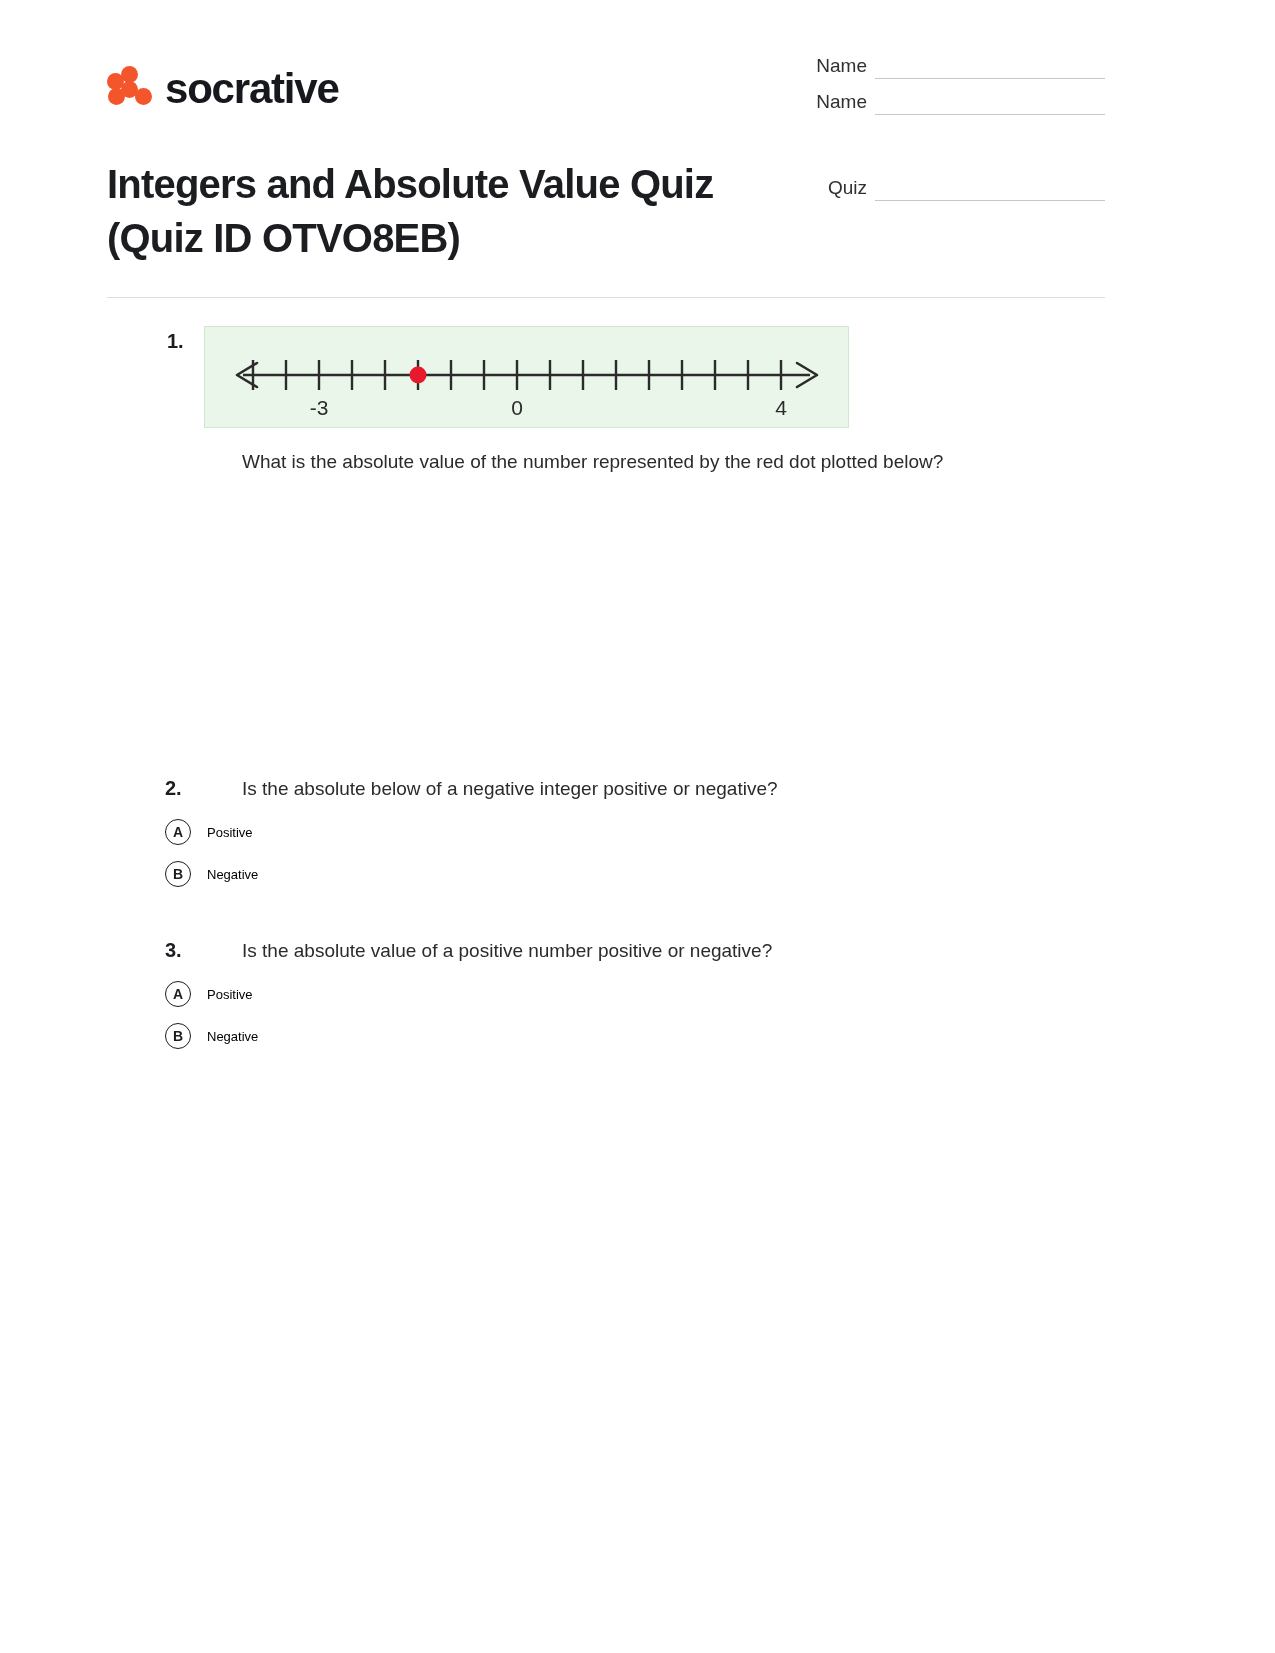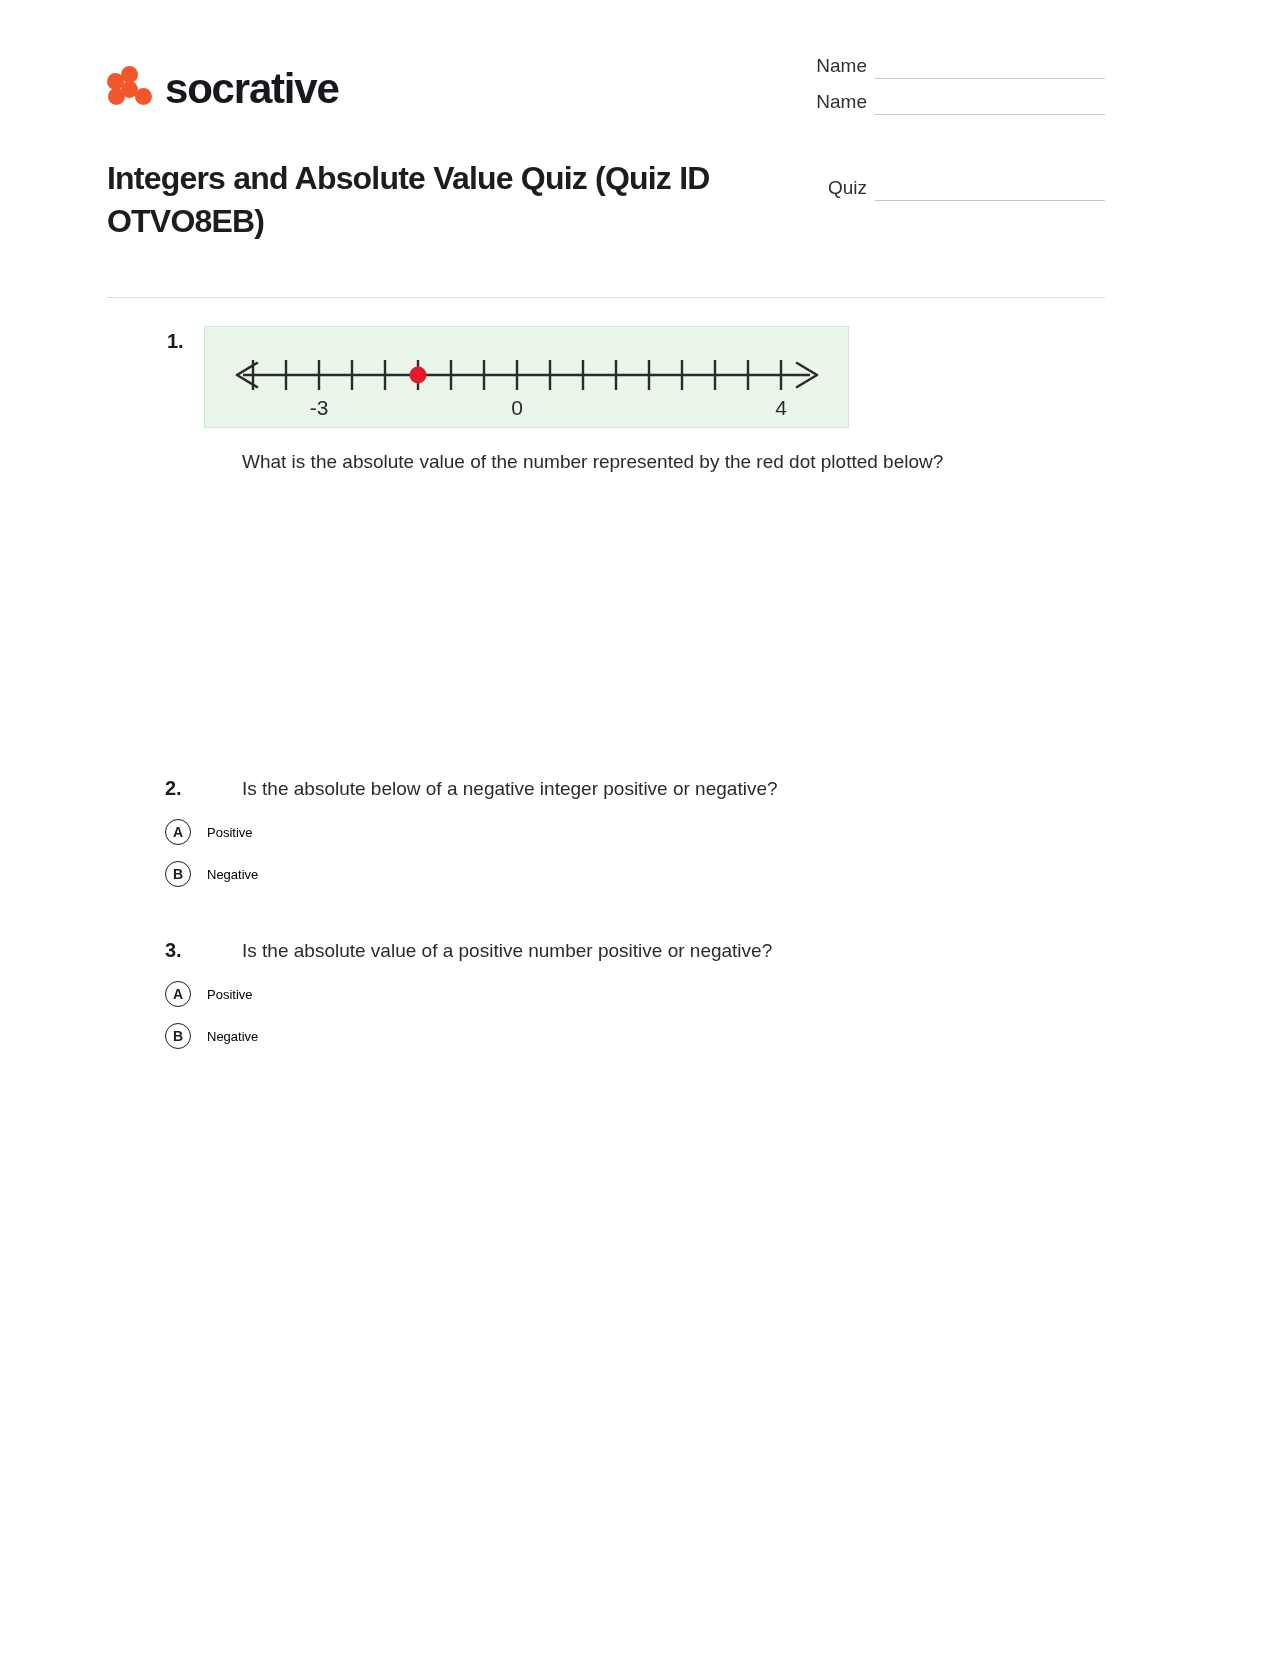--- a/index.html
+++ b/index.html
@@ -97,21 +97,21 @@
     width: 998px;
     border-top: 1px solid #dcdcdc;
   }
 
   
   .title {
     position: absolute;
     left: 107px;
     top: 157px;
     width: 680px;
-    font-size: 32px;
+    font-size: 40px;
     line-height: 1.35;
     font-weight: bold;
     letter-spacing: -0.8px;
     color: #1b1d21;
   }
 
   
   .q {
     position: absolute;
   }

